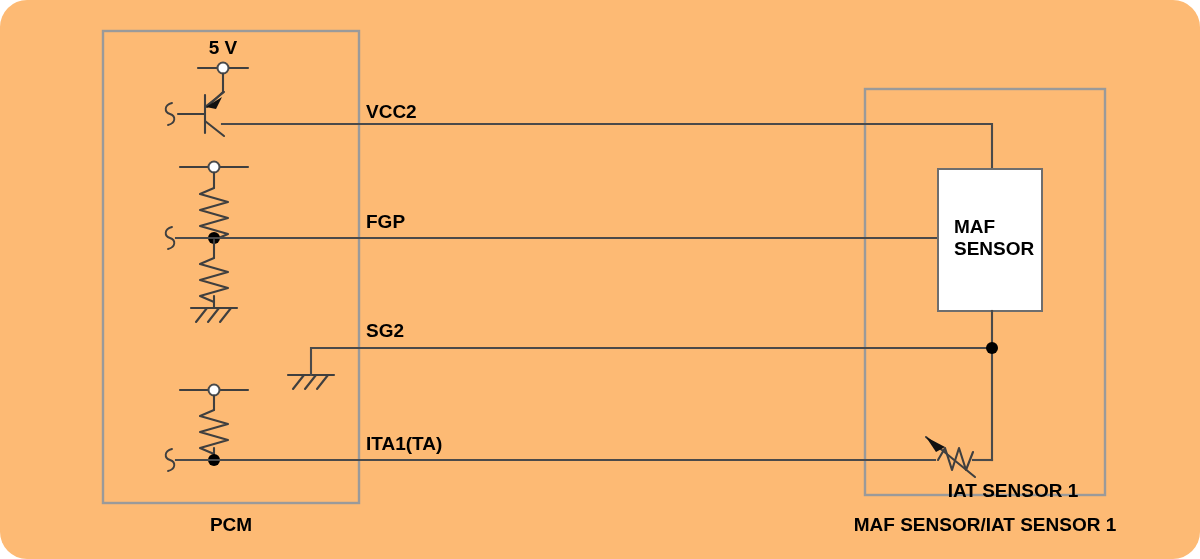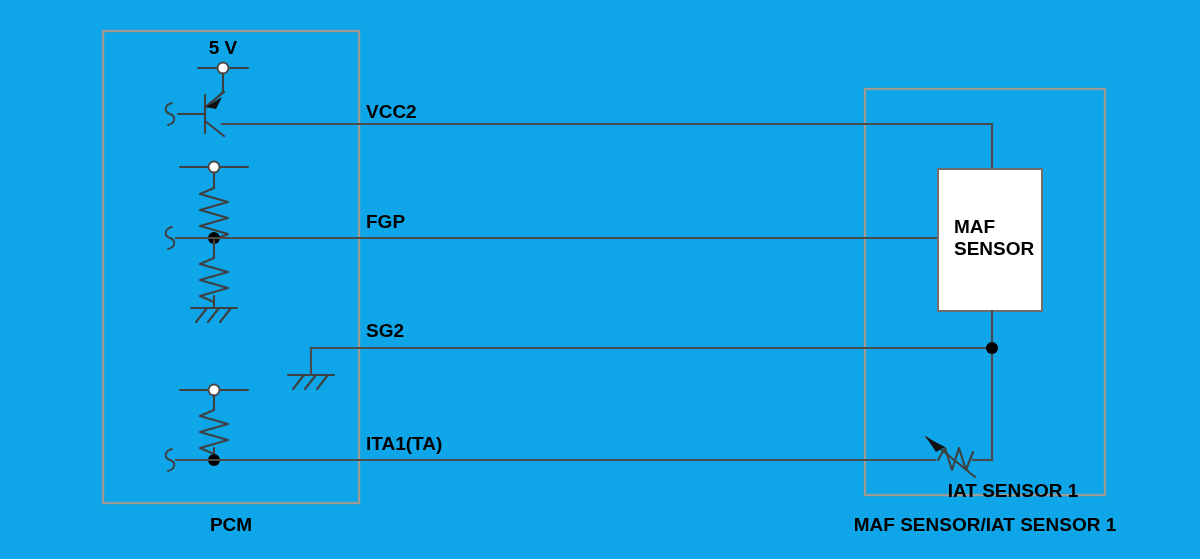--- a/index.html
+++ b/index.html
@@ -4,23 +4,24 @@
 <style>
   html, body {
     margin: 0;
     padding: 0;
     background: #ffffff;
   }
   #canvas {
     position: relative;
     width: 1200px;
     height: 559px;
-    background: #0ea5e9;
+    background: #fdba74;
     font-family: "Liberation Sans", sans-serif;
     overflow: hidden;
+    border-radius: 27px;
   }
   #canvas svg {
     position: absolute;
     top: 0;
     left: 0;
   }
   .lbl {
     font-family: "Liberation Sans", sans-serif;
     font-weight: bold;
     fill: #000000;

